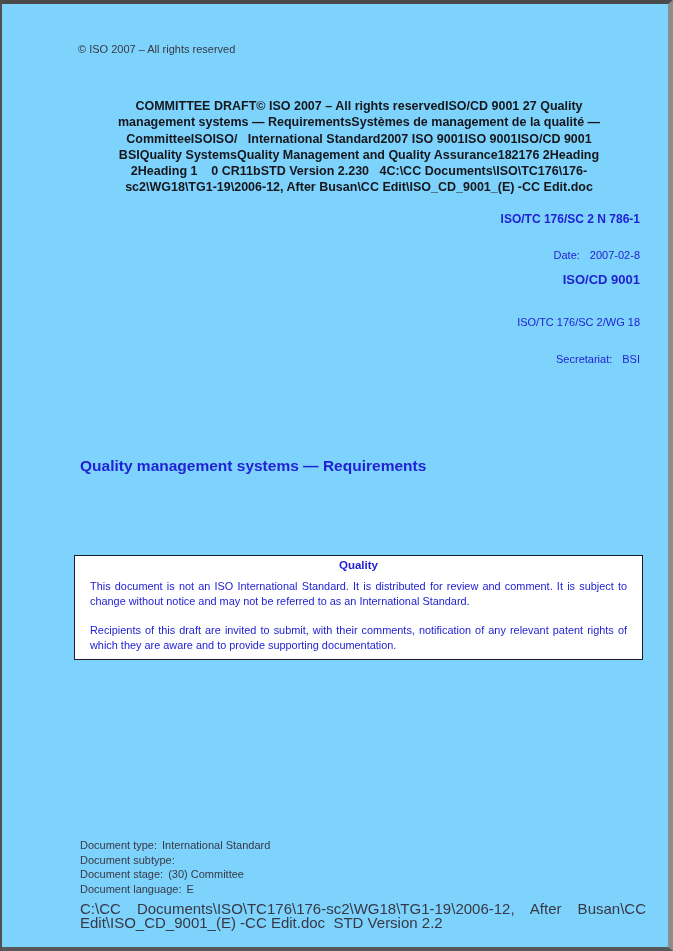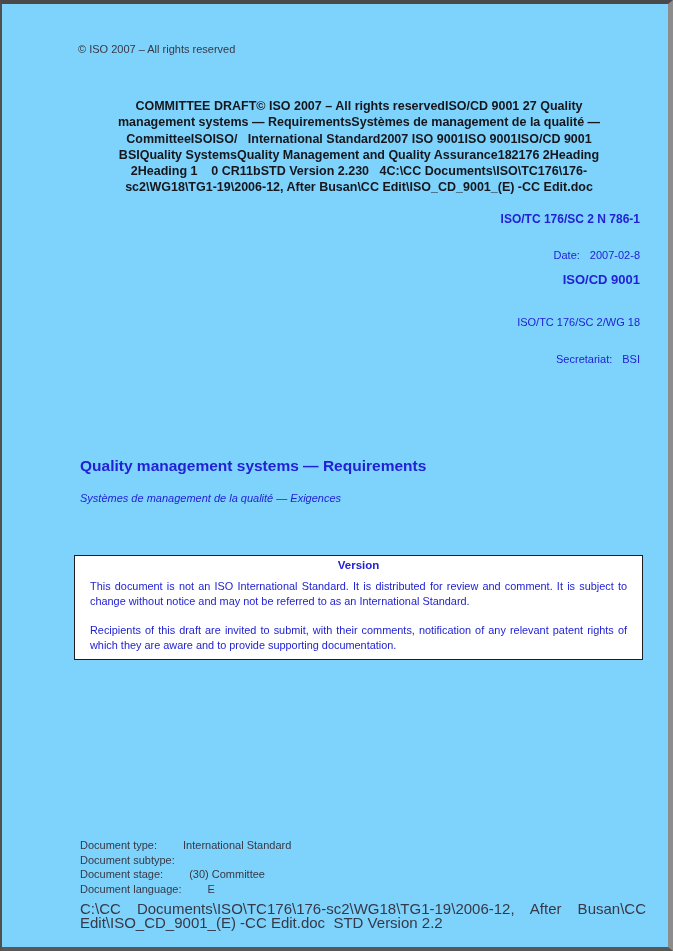--- a/index.html
+++ b/index.html
@@ -63,21 +63,21 @@
   .warning-para {
     margin: 8px; margin-top: 8px;
     font-size: 10.9px; line-height: 14.6px; text-align: justify;
   }
   .warning-para + .warning-para { margin-top: 15px; }
   .doc-info {
     position: absolute; top: 834px; left: 78px; width: 420px;
     font-size: 11px; line-height: 14.6px;
     color: var(--text-dark, #383846);
   }
-  .info-row .value { margin-left: 26px; }
+  .info-row .value { margin-left: 5px; }
   .footer-path {
     position: absolute; top: 898px; left: 78px; width: 566px;
     font-size: 15px; line-height: 13.8px; text-align: justify;
     color: var(--text-dark, #383846); white-space: pre-wrap;
   }
 </style>
 </head>
 <body>
 
 <div class="page">
@@ -101,24 +101,23 @@
 
   <div class="meta-line meta-code">ISO/CD 9001</div>
 
   <div class="meta-line meta-committee">ISO/TC 176/SC 2/WG 18</div>
 
   <div class="meta-line meta-secretariat">
     <span>Secretariat:</span><span class="value">BSI</span>
   </div>
 
   <div class="main-title">Quality management systems — Requirements</div>
-  <div class="sub-title">Systèmes de management de la qualité — Exigences</div>
 
   <div class="warning-box">
-    <div class="warning-title">Version</div>
+    <div class="warning-title">Quality</div>
     <p class="warning-para">This document is not an ISO International Standard. It is distributed for review and comment. It is subject to change without notice and may not be referred to as an International Standard.</p>
     <p class="warning-para">Recipients of this draft are invited to submit, with their comments, notification of any relevant patent rights of which they are aware and to provide supporting documentation.</p>
   </div>
 
   <div class="doc-info">
     <div class="info-row">
       <span>Document type:</span><span class="value">International Standard</span>
     </div>
     <div class="info-row">
       <span>Document subtype:</span><span class="value"></span>

